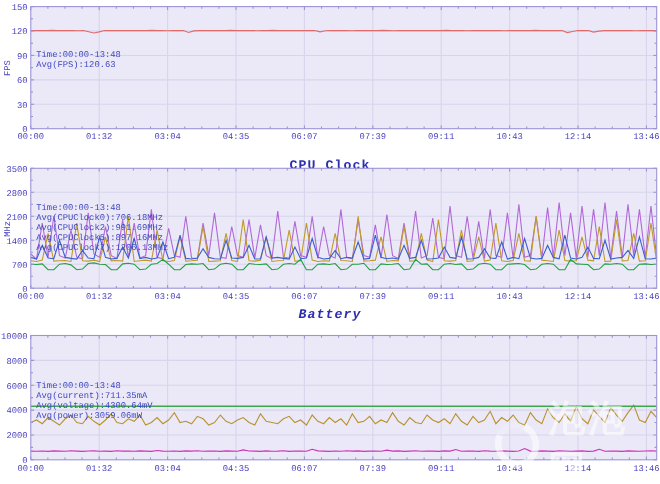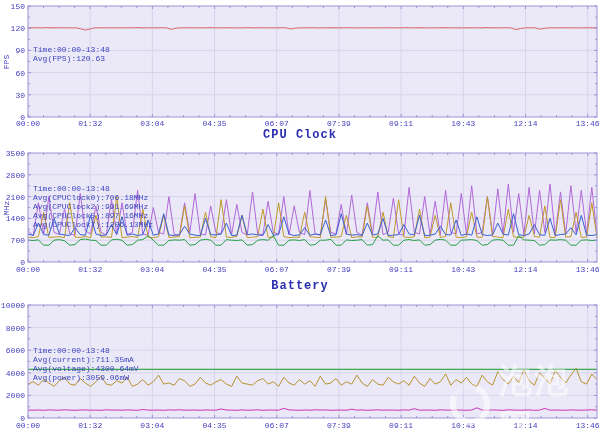--- a/index.html
+++ b/index.html
@@ -1,21 +1,21 @@
 <!DOCTYPE html>
 <html><head>
 <meta charset="utf-8">
 <style>
   html,body{margin:0;padding:0;background:#ffffff;width:600px;height:440px;overflow:hidden;}
   body{font-family:"Liberation Mono",monospace;position:relative;}
   .chart-block{position:absolute;left:0;width:600px;}
   .chart-title{position:absolute;left:0;width:600px;text-align:center;
     font:bold 12px "Liberation Mono",monospace;color:#2b2fb0;letter-spacing:1px;}
-  #cpu-title{top:128px;}
-  #battery-title{top:279px;}
+  #cpu-title{top:144px;}
+  #battery-title{top:279px;font-style:italic;}
   .watermark{position:absolute;left:450px;top:358px;display:flex;align-items:center;gap:8px;
     opacity:0.55;pointer-events:none;}
   .watermark .ring{width:30px;height:30px;border:6px solid #ffffff;border-radius:50%;
     transform:rotate(-20deg);border-top-color:rgba(255,255,255,.25);}
   .watermark .wtext{font:bold 34px "Liberation Sans",sans-serif;color:#ffffff;letter-spacing:2px;}
   svg{display:block;}
 </style>
 </head>
 <body>
 

